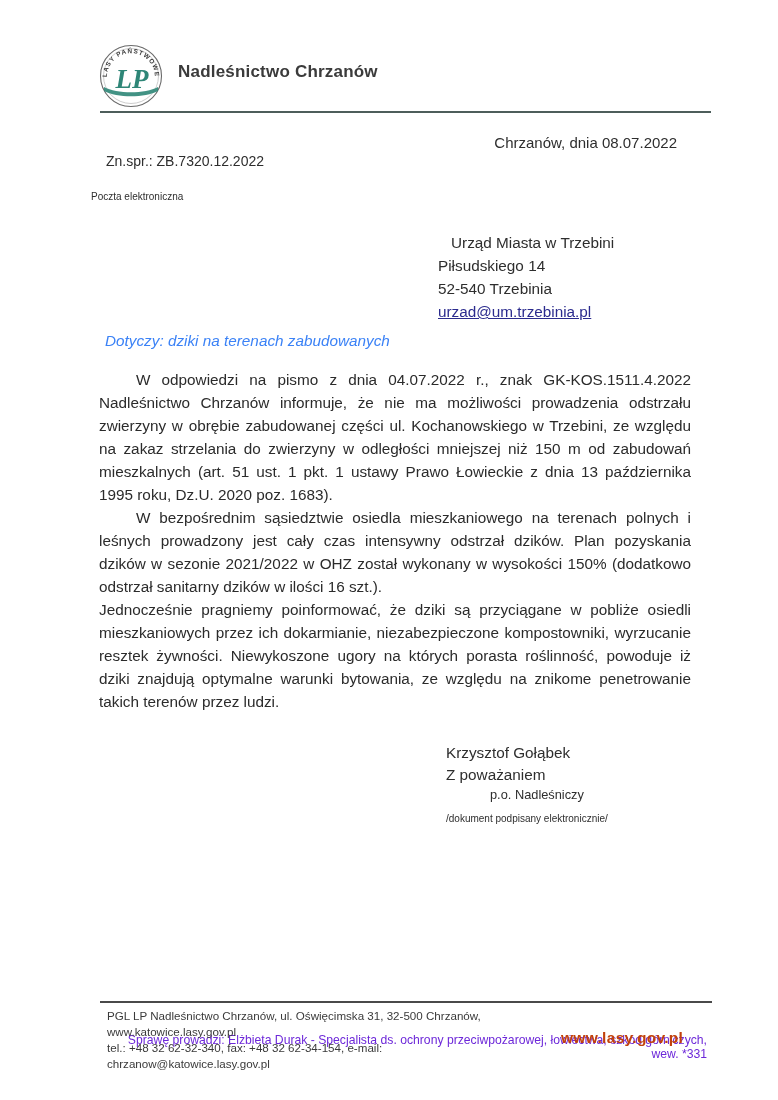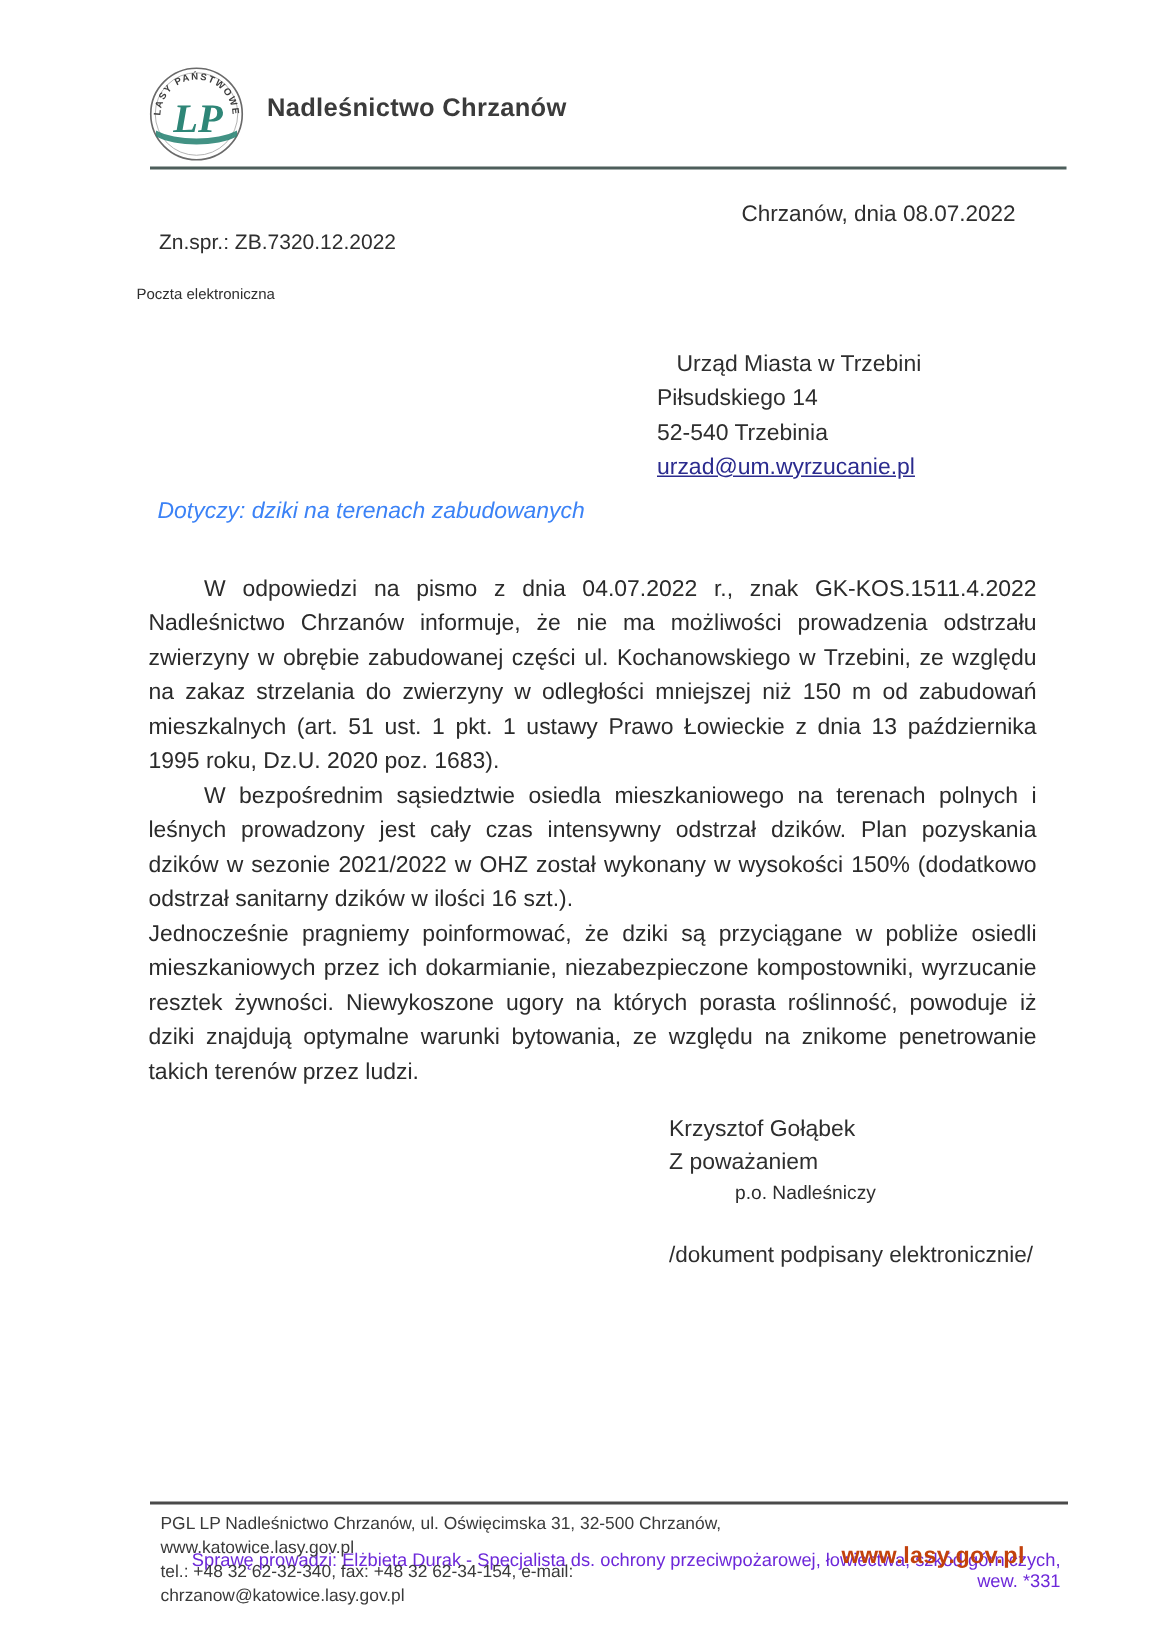--- a/index.html
+++ b/index.html
@@ -38,32 +38,32 @@
   .recipient a{
     color:#2b2b8e;text-decoration:underline;
   }
   
   .subject{
     position:absolute;top:332px;left:105px;
     font-size:15.3px;font-style:italic;color:#3b82f6;
   }
   
   .letter-body{
-    position:absolute;top:381px;left:99px;width:592px;
+    position:absolute;top:368px;left:99px;width:592px;
     font-size:15.3px;line-height:23px;text-align:justify;color:#2b2b2b;
   }
   .letter-body p{margin:0;}
   .letter-body p.indent{text-indent:37px;}
   
   .signature{
     position:absolute;top:742px;left:446px;
     font-size:15.3px;line-height:22px;
   }
   .signature .sig-title{font-size:12.8px;line-height:18px;margin-left:44px;}
-  .esign-note{margin-top:22px;font-size:15px;}
+  .esign-note{margin-top:4px;font-size:10px;}
   
   .handler{
     position:absolute;top:1033px;left:107px;width:600px;
     font-size:12.2px;color:#6d28d9;text-align:right;
   }
   .footer-rule{
     position:absolute;top:1001px;left:100px;width:612px;height:2px;
     background:#4a4a4a;
   }
   .footer-address{
@@ -98,21 +98,21 @@
   <div class="header-rule"></div>
 
   <div class="place-date">Chrzanów, dnia 08.07.2022</div>
   <div class="ref">Zn.spr.: ZB.7320.12.2022</div>
   <div class="delivery">Poczta elektroniczna</div>
 
   <div class="recipient">
     <div class="line-first">Urząd Miasta w Trzebini</div>
     <div>Piłsudskiego 14</div>
     <div>52-540 Trzebinia</div>
-    <div><a href="#">urzad@um.wyrzucanie.pl</a></div>
+    <div><a href="#">urzad@um.trzebinia.pl</a></div>
   </div>
 
   <div class="subject">Dotyczy: dziki na terenach zabudowanych</div>
 
   <div class="letter-body">
     <p class="indent">W odpowiedzi na pismo z dnia 04.07.2022 r., znak GK-KOS.1511.4.2022 Nadleśnictwo Chrzanów informuje, że nie ma możliwości prowadzenia odstrzału zwierzyny w obrębie zabudowanej części ul. Kochanowskiego w Trzebini, ze względu na zakaz strzelania do zwierzyny w odległości mniejszej niż 150 m od zabudowań mieszkalnych (art. 51 ust. 1 pkt. 1 ustawy Prawo Łowieckie z dnia 13 października 1995 roku, Dz.U. 2020 poz. 1683).</p>
     <p class="indent">W bezpośrednim sąsiedztwie osiedla mieszkaniowego na terenach polnych i leśnych prowadzony jest cały czas intensywny odstrzał dzików. Plan pozyskania dzików w sezonie 2021/2022 w OHZ został wykonany w wysokości 150% (dodatkowo odstrzał sanitarny dzików w ilości 16 szt.).</p>
     <p>Jednocześnie pragniemy poinformować, że dziki są przyciągane w pobliże osiedli mieszkaniowych przez ich dokarmianie, niezabezpieczone kompostowniki, wyrzucanie resztek żywności. Niewykoszone ugory na których porasta roślinność, powoduje iż dziki znajdują optymalne warunki bytowania, ze względu na znikome penetrowanie takich terenów przez ludzi.</p>
   </div>
 

